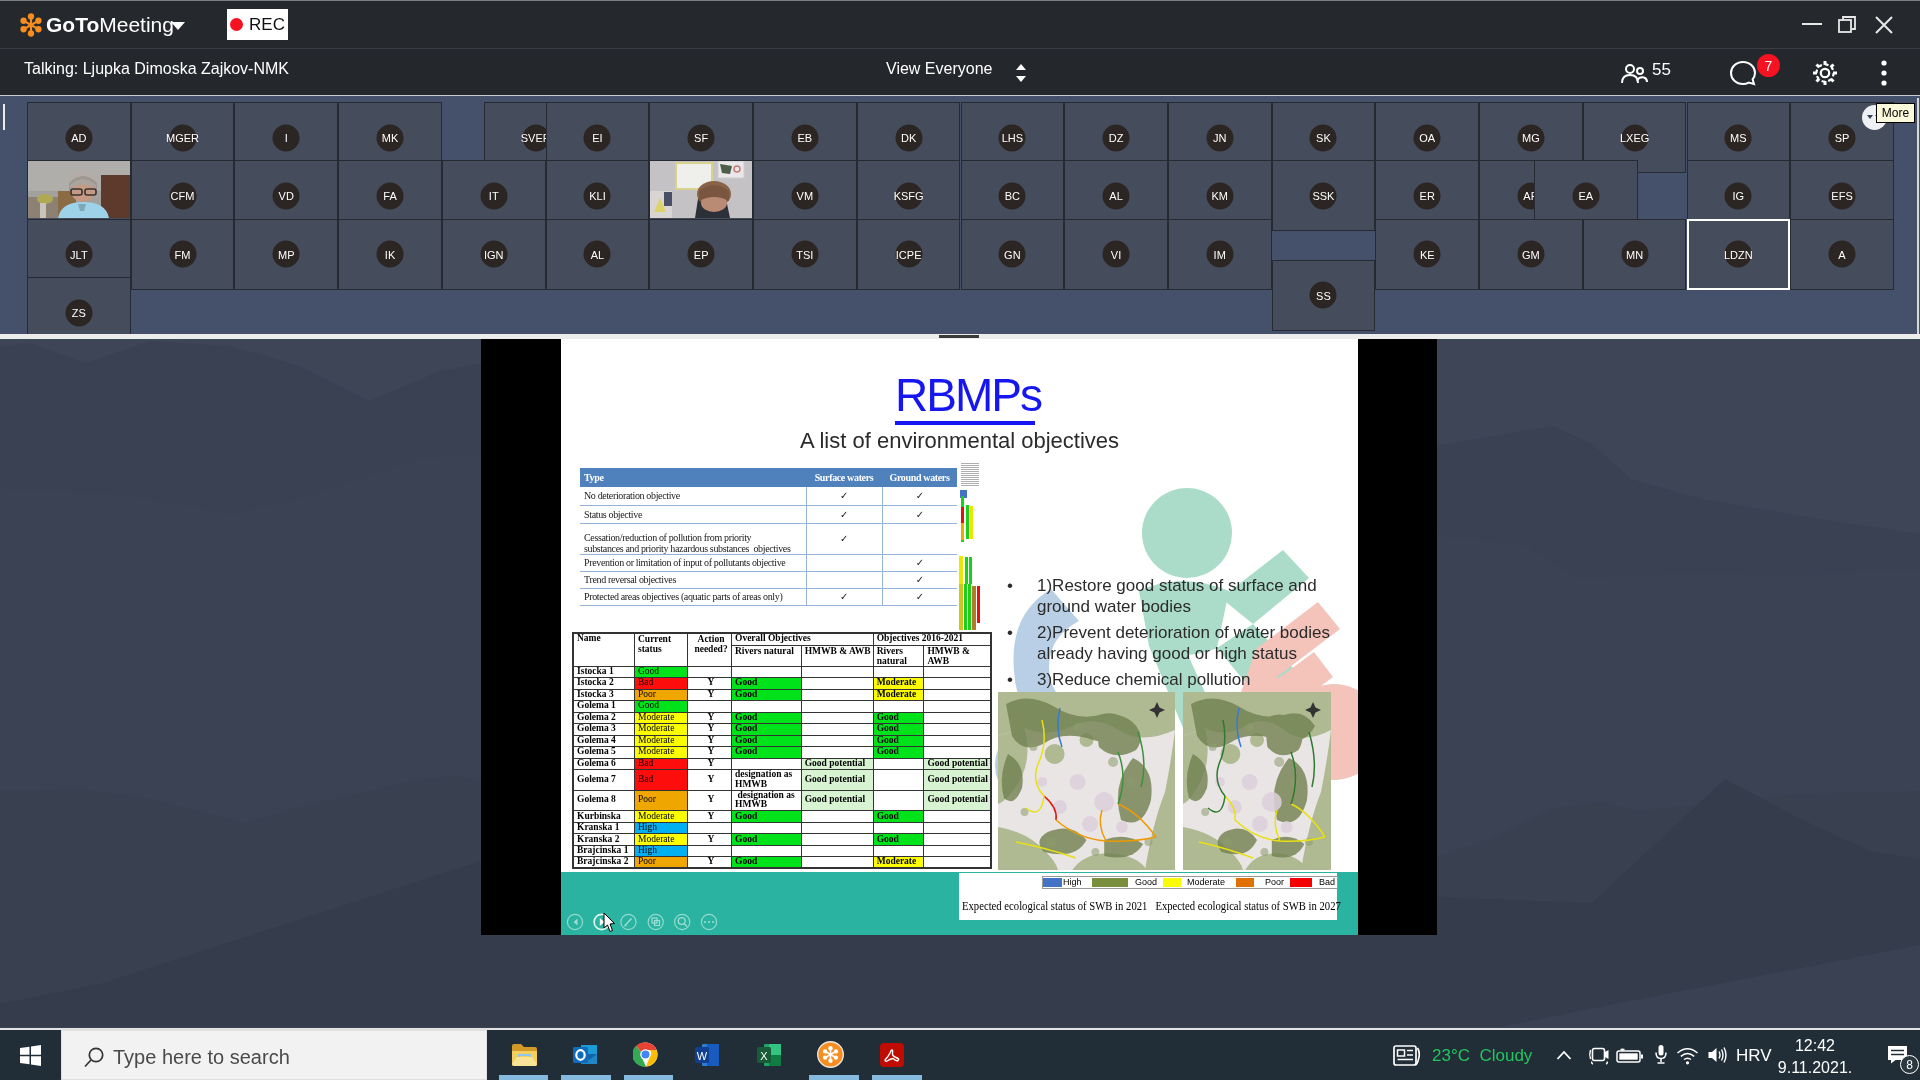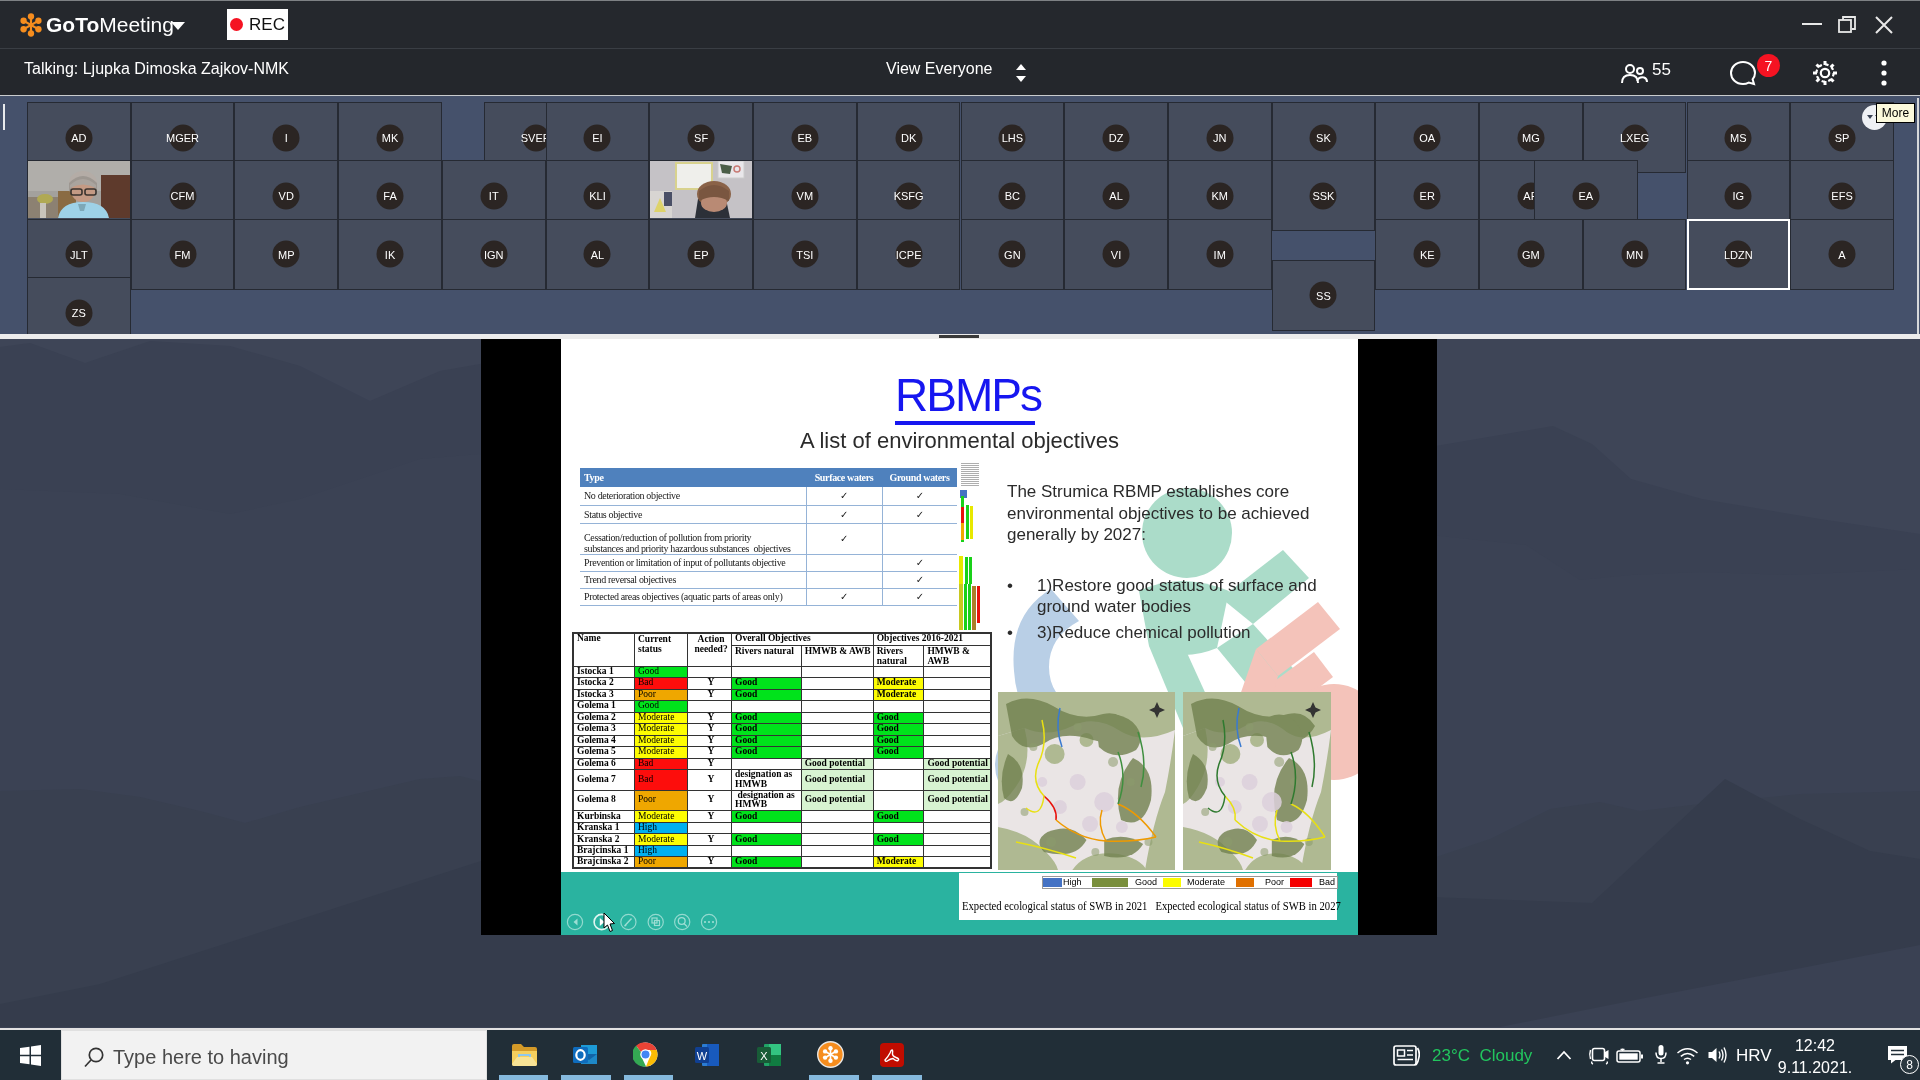--- a/index.html
+++ b/index.html
@@ -410,23 +410,23 @@
       <div class="abs" style="left:409px;top:167px;width:3px;height:33px;background:#e8e800;"></div>
       <div class="abs" style="left:398px;top:217px;width:4px;height:28px;background:#e8e800;"></div>
       <div class="abs" style="left:404px;top:218px;width:3px;height:27px;background:#19d119;"></div>
       <div class="abs" style="left:408px;top:218px;width:3px;height:27px;background:#19d119;"></div>
       <div class="abs" style="left:398px;top:245px;width:4px;height:46px;background:#c8c820;"></div>
       <div class="abs" style="left:403px;top:245px;width:3px;height:46px;background:#19d119;"></div>
       <div class="abs" style="left:407px;top:245px;width:3px;height:46px;background:#19d119;"></div>
       <div class="abs" style="left:411px;top:247px;width:4px;height:44px;background:#ad7d2a;"></div>
       <div class="abs" style="left:416px;top:247px;width:3px;height:37px;background:#e8100c;"></div>
       <div class="abs" style="left:400px;top:123px;width:18px;height:24px;background:repeating-linear-gradient(#fff 0 1px,#9a9a9a 1px 2px);opacity:.8;"></div>
-  <div class="abs" style="left:446px;top:142px;width:330px;font-size:17px;color:#2b2b2b;line-height:21.5px;">The Strumica RBMP establishes core environmental objectives to be achieved generally by 2027:</div>
   <div class="abs" style="left:446px;top:237px;width:345px;font-size:17px;color:#2b2b2b;line-height:20.5px;">
     <div style="margin-bottom:6px;"><span style="display:inline-block;width:30px;">•</span><span style="display:inline-block;vertical-align:top;width:300px;">1)Restore good status of surface and ground water bodies</span></div>
+    <div style="margin-bottom:6px;"><span style="display:inline-block;width:30px;">•</span><span style="display:inline-block;vertical-align:top;width:310px;">2)Prevent deterioration of water bodies already having good or high status</span></div>
     <div><span style="display:inline-block;width:30px;">•</span><span style="display:inline-block;vertical-align:top;width:310px;">3)Reduce chemical pollution</span></div>
   </div>
   <div class="abs serif" style="left:11px;top:293px;">
         <style>#t2 td{padding:0 0 0 3px;line-height:9.8px;border:1px solid #333;overflow:hidden;}</style>
         <table id="t2" style="width:418px;table-layout:fixed;font-size:9.5px;color:#000;border:2px solid #333;">
           <colgroup>
             <col style="width:61.5px">
             <col style="width:53px">
             <col style="width:44px">
             <col style="width:69.7px">
@@ -755,21 +755,21 @@
         <path d="M11 1.5 L21 0 V9.7 H11 Z"></path>
       <path d="M0 11.2 H9.5 V19.2 L0 18 Z"></path>
         <path d="M11 11.2 H21 V21 L11 19.4 Z"></path>
     </g>
   </svg>
   <div class="searchbox">
     <svg class="abs" style="left:21px;top:15px" width="22" height="22" viewBox="0 0 22 22">
       <circle cx="13" cy="9" r="6.7" fill="none" stroke="#333" stroke-width="1.7"></circle>
       <line x1="8" y1="14" x2="2" y2="20.5" stroke="#333" stroke-width="1.7"></line>
     </svg>
-    <div class="abs" style="left:51px;top:15px;font-size:20px;color:#4a4a4a;">Type here to having</div>
+    <div class="abs" style="left:51px;top:15px;font-size:20px;color:#4a4a4a;">Type here to search</div>
   </div>
 </div>
 <svg class="abs" style="left:511px;top:1043px" width="27" height="24" viewBox="0 0 27 24">
       <path d="M1 3 Q1 1 3 1 L10 1 L13 4 L24 4 Q26 4 26 6 L26 8 L1 8 Z" fill="#d49a28"></path>
       <path d="M1 8 L26 8 L26 21 Q26 23 24 23 L3 23 Q1 23 1 21 Z" fill="#f5cf5e"></path>
       <path d="M6 14 h15 v9 H6 Z" fill="#3b9ae0"></path>
       <path d="M8 14 v-2 h11 v2" fill="none" stroke="#8ec7ee" stroke-width="2"></path>
       <path d="M1 21 L6 14 h15 l5 7 Q26 23 24 23 L3 23 Q1 23 1 21 Z" fill="#f8e396"></path>
     </svg>
 <svg class="abs" style="left:572px;top:1043px" width="26" height="24" viewBox="0 0 26 24">

